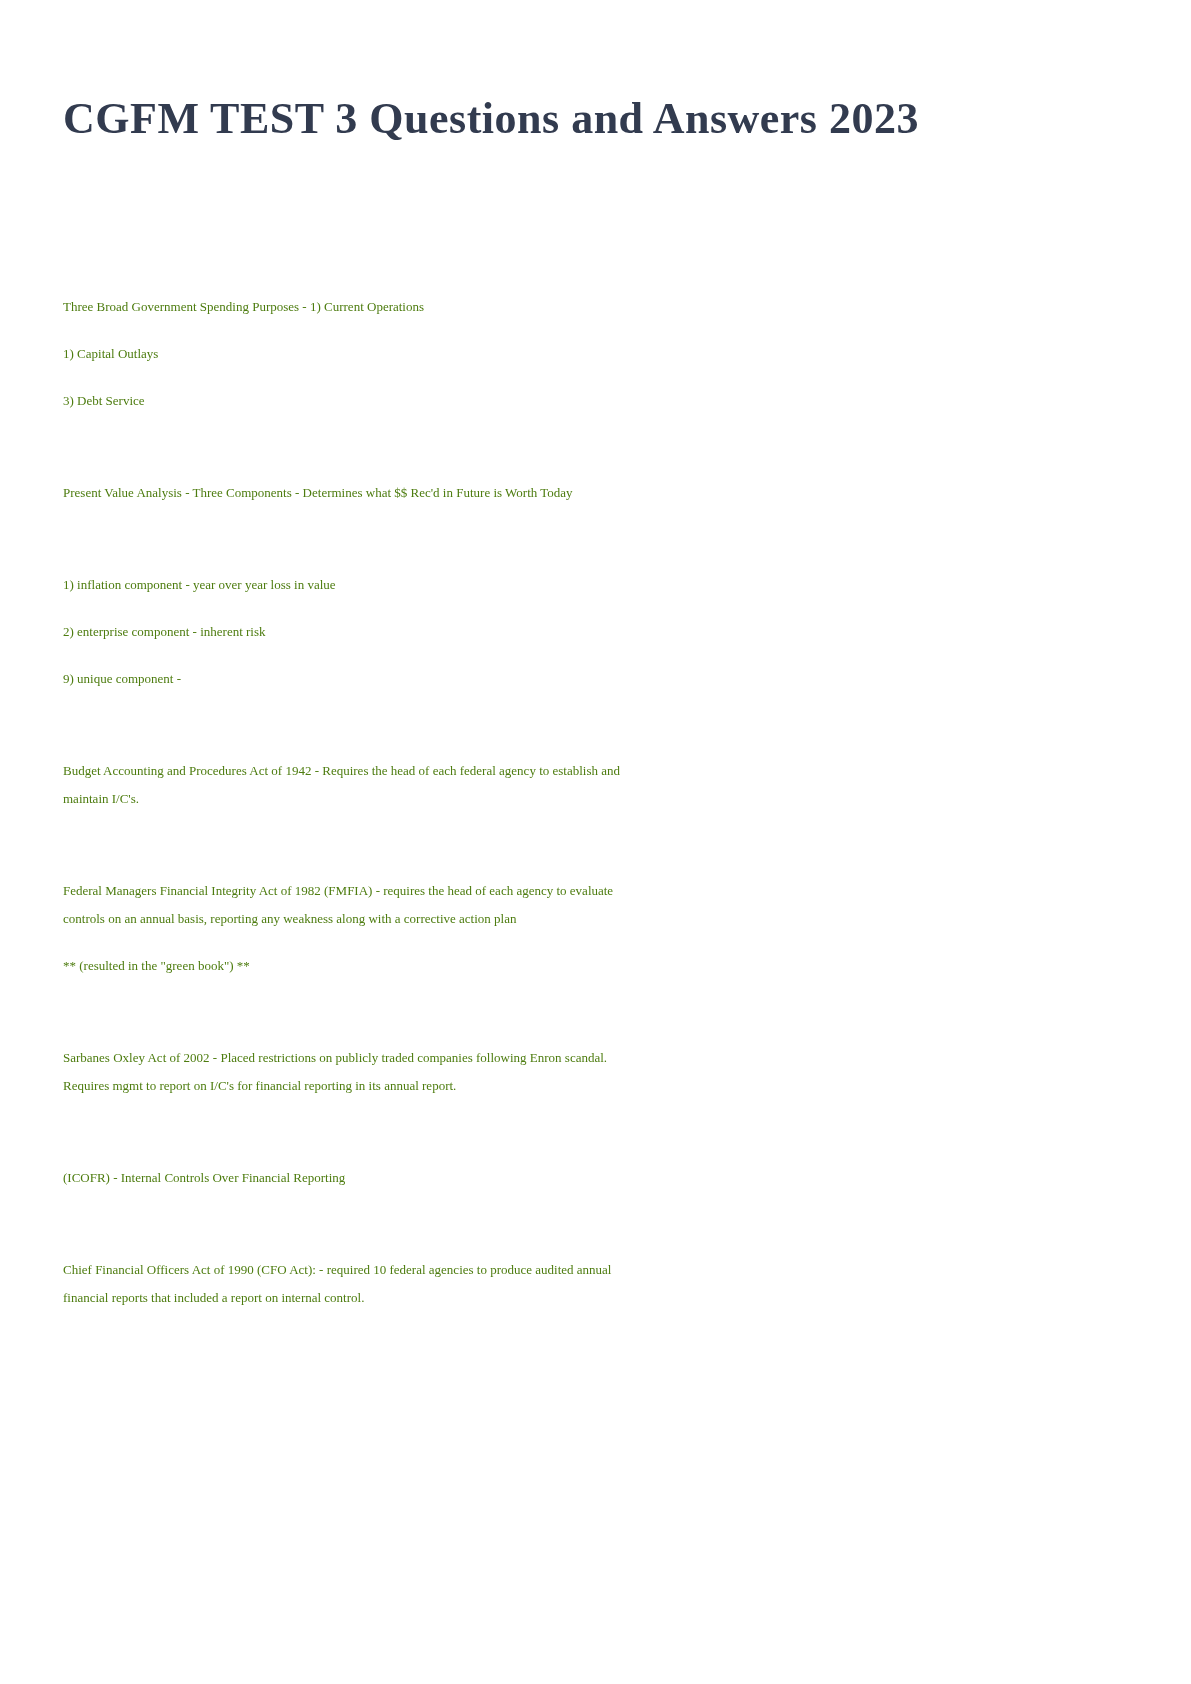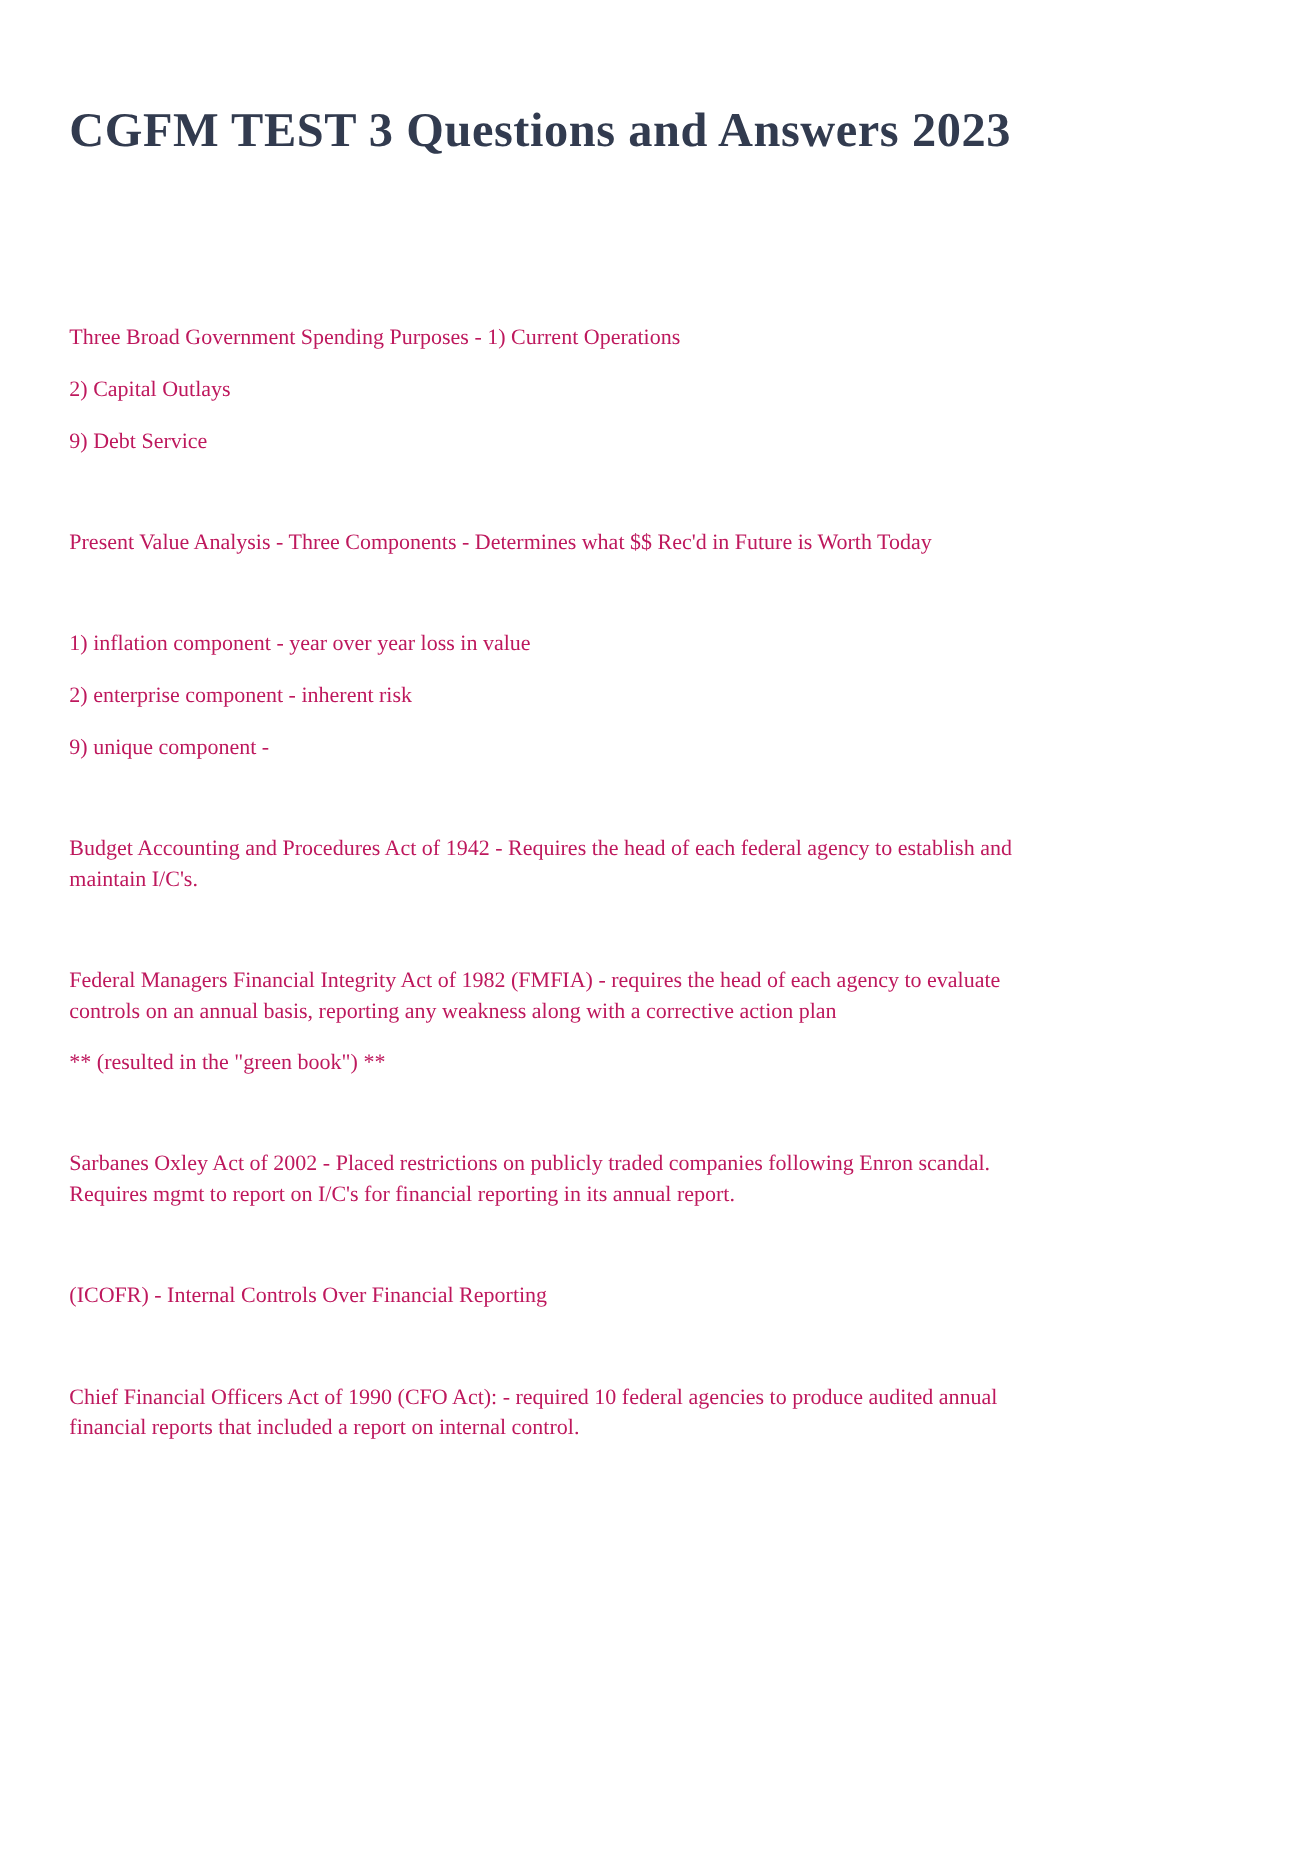--- a/index.html
+++ b/index.html
@@ -21,39 +21,39 @@
   .doc-title {
     margin: 0 0 145px 0;
     font-size: 44px;
     line-height: 58px;
     font-weight: bold;
     letter-spacing: 0.5px;
     color: #323b4f;
   }
   .para {
     margin: 0 0 19px 0;
-    font-size: 20px;
+    font-size: 13px;
     line-height: 28px;
     white-space: pre-line;      
-    color: #be185d;
+    color: #4d7c0f;
   }
   .section-gap {
     margin-top: 64px;           
   }
 </style>
 </head>
 <body>
 
 <div class="page">
 
   <h1 class="doc-title">CGFM TEST 3 Questions and Answers 2023</h1>
 
   <p class="para">Three Broad Government Spending Purposes - 1) Current Operations</p>
-  <p class="para">2) Capital Outlays</p>
-  <p class="para">9) Debt Service</p>
+  <p class="para">1) Capital Outlays</p>
+  <p class="para">3) Debt Service</p>
 
   <p class="para section-gap">Present Value Analysis - Three Components - Determines what $$ Rec'd in Future is Worth Today</p>
 
   <p class="para section-gap">1) inflation component - year over year loss in value</p>
   <p class="para">2) enterprise component - inherent risk</p>
   <p class="para">9) unique component -</p>
 
   <p class="para section-gap">Budget Accounting and Procedures Act of 1942 - Requires the head of each federal agency to establish and
 maintain I/C's.</p>
 

